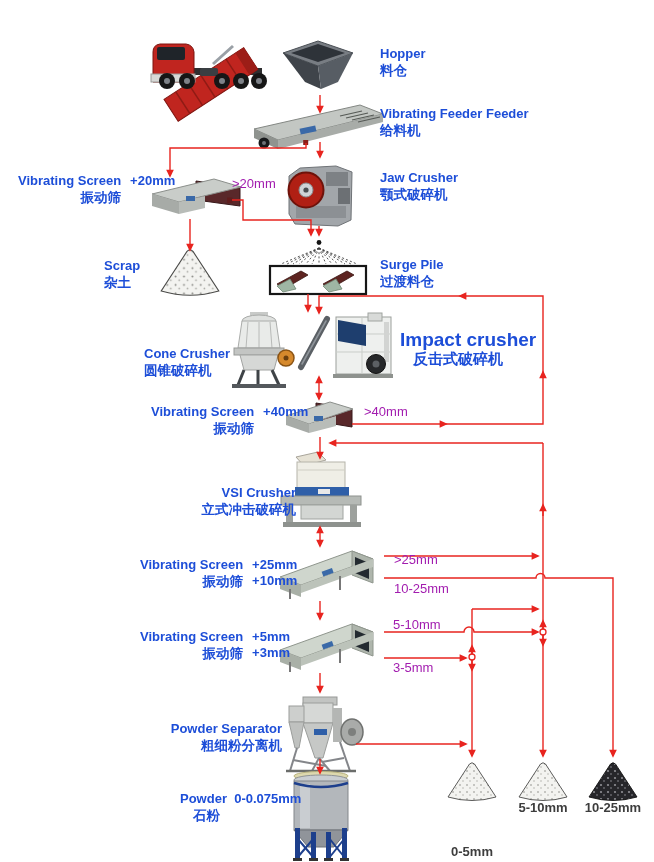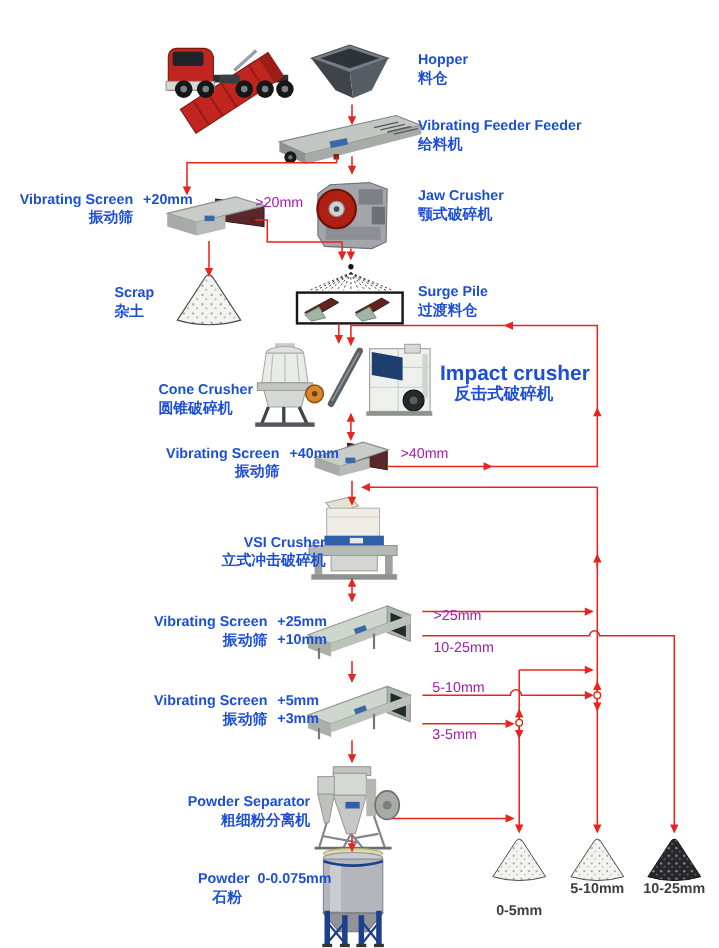--- a/index.html
+++ b/index.html
@@ -407,17 +407,17 @@
   <div class="zh ind">石粉</div>
 </div>
 
 <div class="stream" style="left:232px;top:176px;">&gt;20mm</div>
 <div class="stream" style="left:364px;top:404px;">&gt;40mm</div>
 <div class="stream" style="left:394px;top:540px;margin-top:12px;">&gt;25mm</div>
 <div class="stream" style="left:394px;top:581px;">10-25mm</div>
 <div class="stream" style="left:393px;top:617px;">5-10mm</div>
 <div class="stream" style="left:393px;top:660px;">3-5mm</div>
 
-<div class="pile-lbl" style="left:439px;top:820px;">0-5mm</div>
+<div class="pile-lbl" style="left:439px;top:844px;">0-5mm</div>
 <div class="pile-lbl" style="left:510px;top:800px;">5-10mm</div>
 <div class="pile-lbl" style="left:580px;top:800px;">10-25mm</div>
 
 </div>
 
 </body></html>

